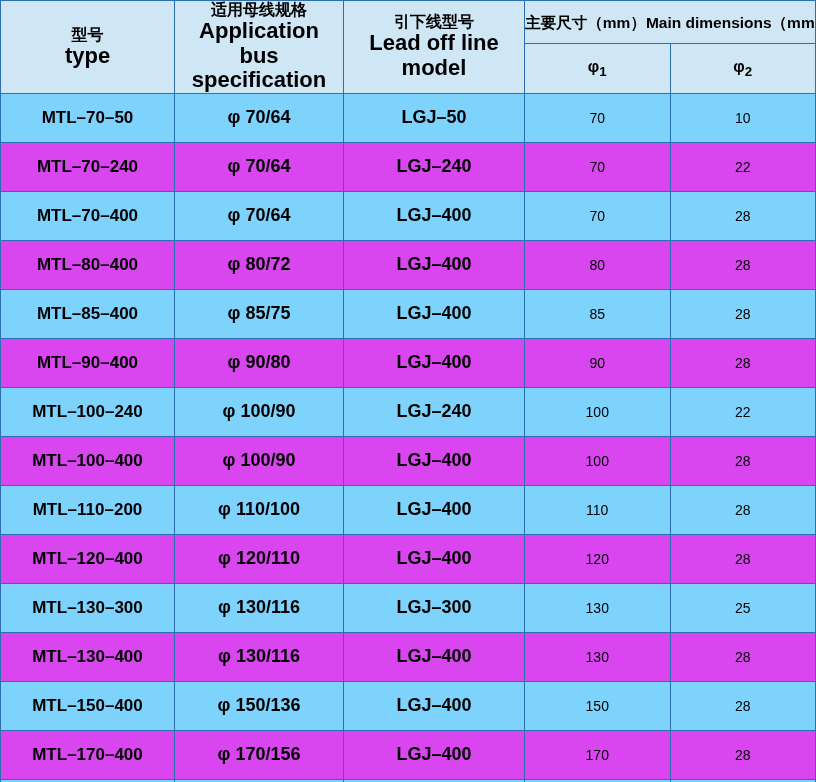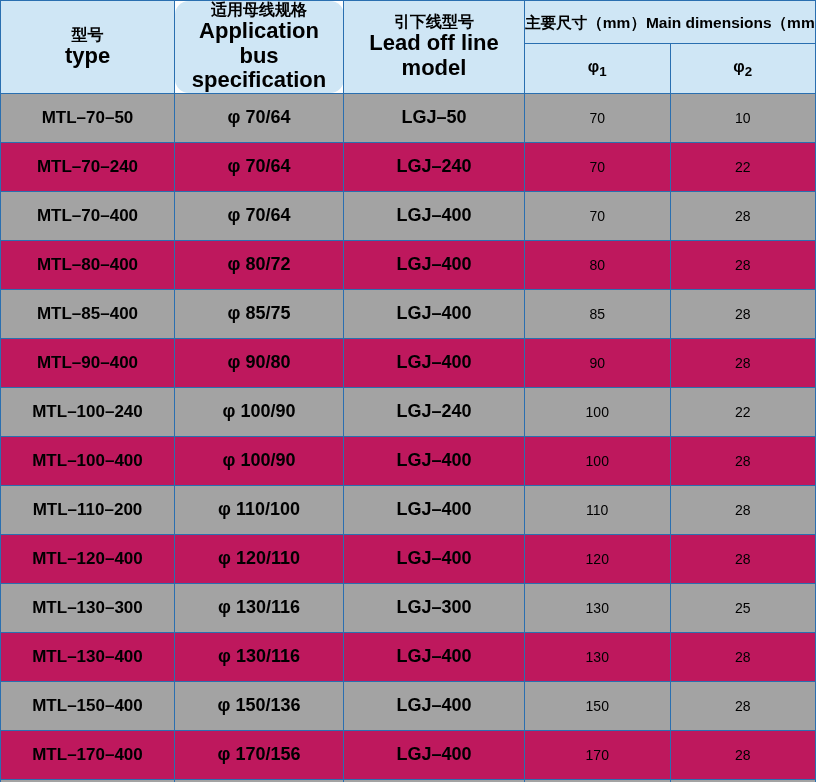--- a/index.html
+++ b/index.html
@@ -43,34 +43,34 @@
     font-size: 15.5px;
     display: block;
     white-space: nowrap;
     text-align: center;
   }
   .hdr-phi {
     font-size: 16px;
     font-weight: bold;
   }
   th.col-type { width: 173px; height: 90px; }
-  th.col-app  { width: 168px; border-radius: 14px; }
+  th.col-app  { width: 168px; }
   th.col-lead { width: 180px; }
   th.col-dims { height: 42px; }
   th.col-phi1 { width: 147px; height: 48px; }
   th.col-phi2 { width: 145px; height: 48px; }
 
   
   tbody td {
     height: 48px;
     font-size: 17px;
     font-weight: bold;
   }
-  tbody tr.odd td { background: #a3a3a3; }
-  tbody tr.even td { background: #be185d; }
+  tbody tr.odd td { background: #7dd3fc; }
+  tbody tr.even td { background: #d946ef; }
   td.c-app, td.c-lead { font-size: 18px; }
   td.c-num { font-size: 14px; font-weight: normal; }
 </style>
 </head>
 <body>
 
 <table class="spec-table">
   <thead>
     <tr>
       <th class="col-type" rowspan="2">

